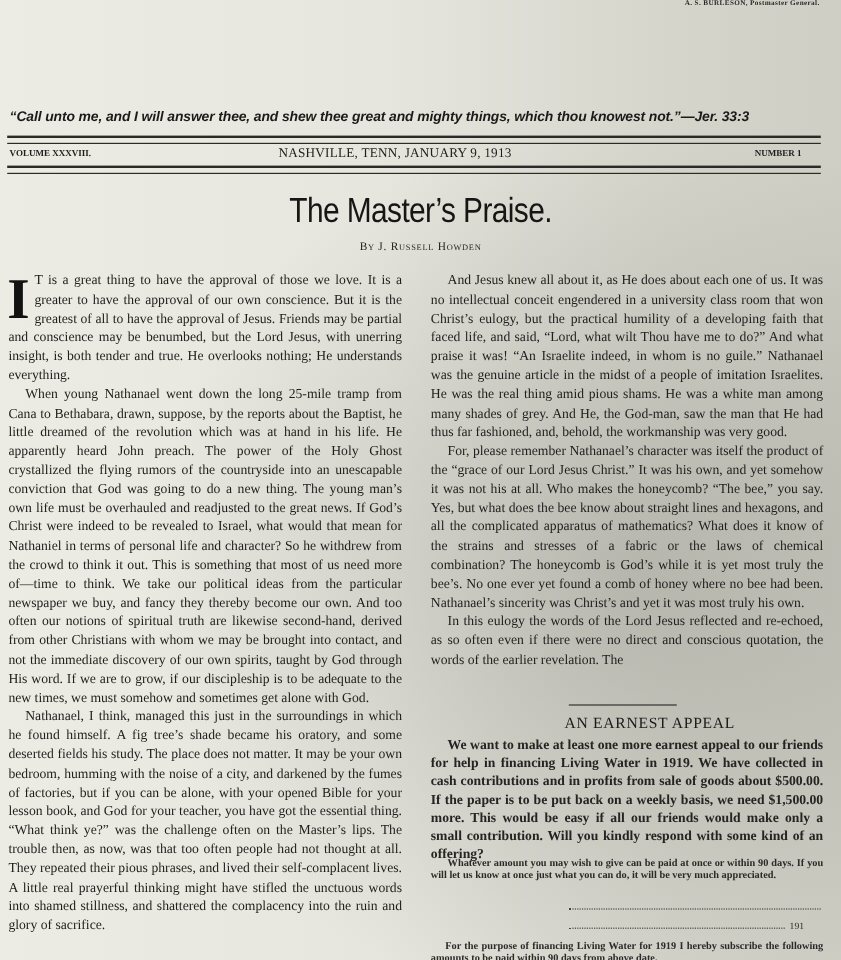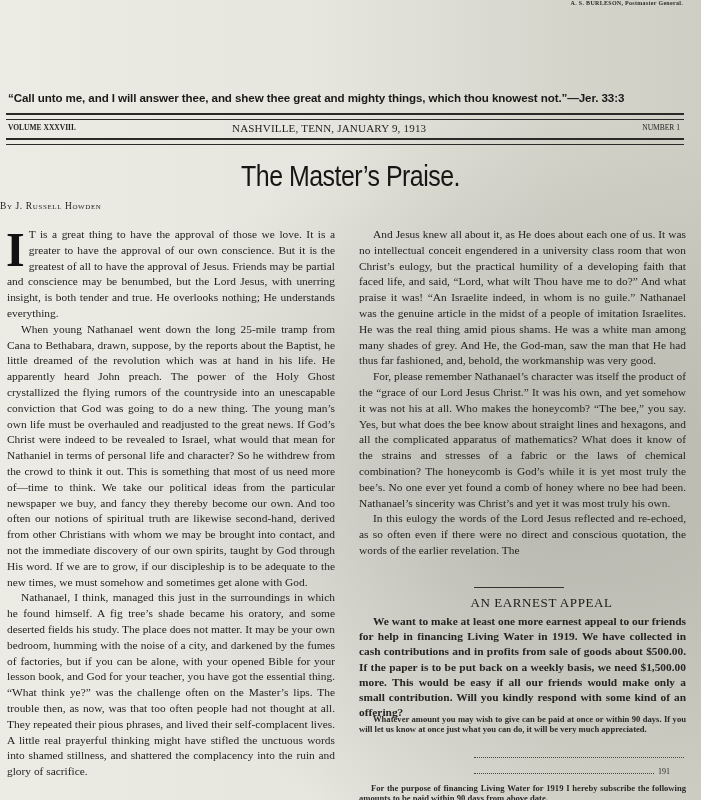--- a/index.html
+++ b/index.html
@@ -30,43 +30,43 @@
     -webkit-text-stroke: 3px #151513;
     paint-order: stroke fill;
     text-shadow: 0 0 0 #151513;
     white-space: nowrap;
   }
   .masthead .w1 { position: absolute; left: 2px; top: 0; }
   .masthead .w2 { position: absolute; left: 378px; top: 0; }
   .motto {
     position: absolute; left: 8px; top: 91px; width: 690px;
     font-family: "Liberation Sans", sans-serif;
-    font-weight: bold;
+    font-style: italic; font-weight: bold;
     font-size: 11.6px; letter-spacing: -0.1px;
     white-space: nowrap; color: #1a1a18;
   }
   .rule-double {
     position: absolute; left: 6px; width: 678px; height: 4px;
     border-top: 2px solid #2a2a28; border-bottom: 1px solid #2a2a28;
   }
   .dateline {
     position: absolute; left: 6px; top: 122px; width: 678px; height: 14px;
     font-size: 10px; color: #1f1f1d;
   }
   .dateline .vol { position: absolute; left: 2px; top: 1px; font-size: 7.5px; font-weight: bold; }
   .dateline .place { position: absolute; left: 226px; top: 0px; font-size: 11px; letter-spacing: 0.2px; }
-  .dateline .num { position: absolute; right: 4px; top: 1px; font-size: 7.5px; font-weight: normal; }
+  .dateline .num { position: absolute; right: 16px; top: 1px; font-size: 7.5px; font-weight: bold; }
   .title {
     position: absolute; left: 0; width: 701px; top: 160px; text-align: center;
     font-family: "Liberation Sans Narrow", "Liberation Sans", sans-serif;
     font-size: 29px; letter-spacing: -0.6px; transform: scaleX(0.86); transform-origin: center;
     color: #161614;
   }
   .byline {
-    position: absolute; left: 0; width: 701px; top: 201px; text-align: left;
+    position: absolute; left: 0; width: 701px; top: 201px; text-align: center;
     font-size: 9.5px; font-variant: small-caps; letter-spacing: 0.6px; color: #1f1f1d;
   }
   .col {
     position: absolute; top: 227px;
     font-size: 11.4px; line-height: 15.8px;
     text-align: justify; color: #1e1e1c;
   }
   .col p { margin: 0; text-indent: 14px; }
   .col p.first { text-indent: 0; }
   .col-left { left: 7px; width: 328px; }

